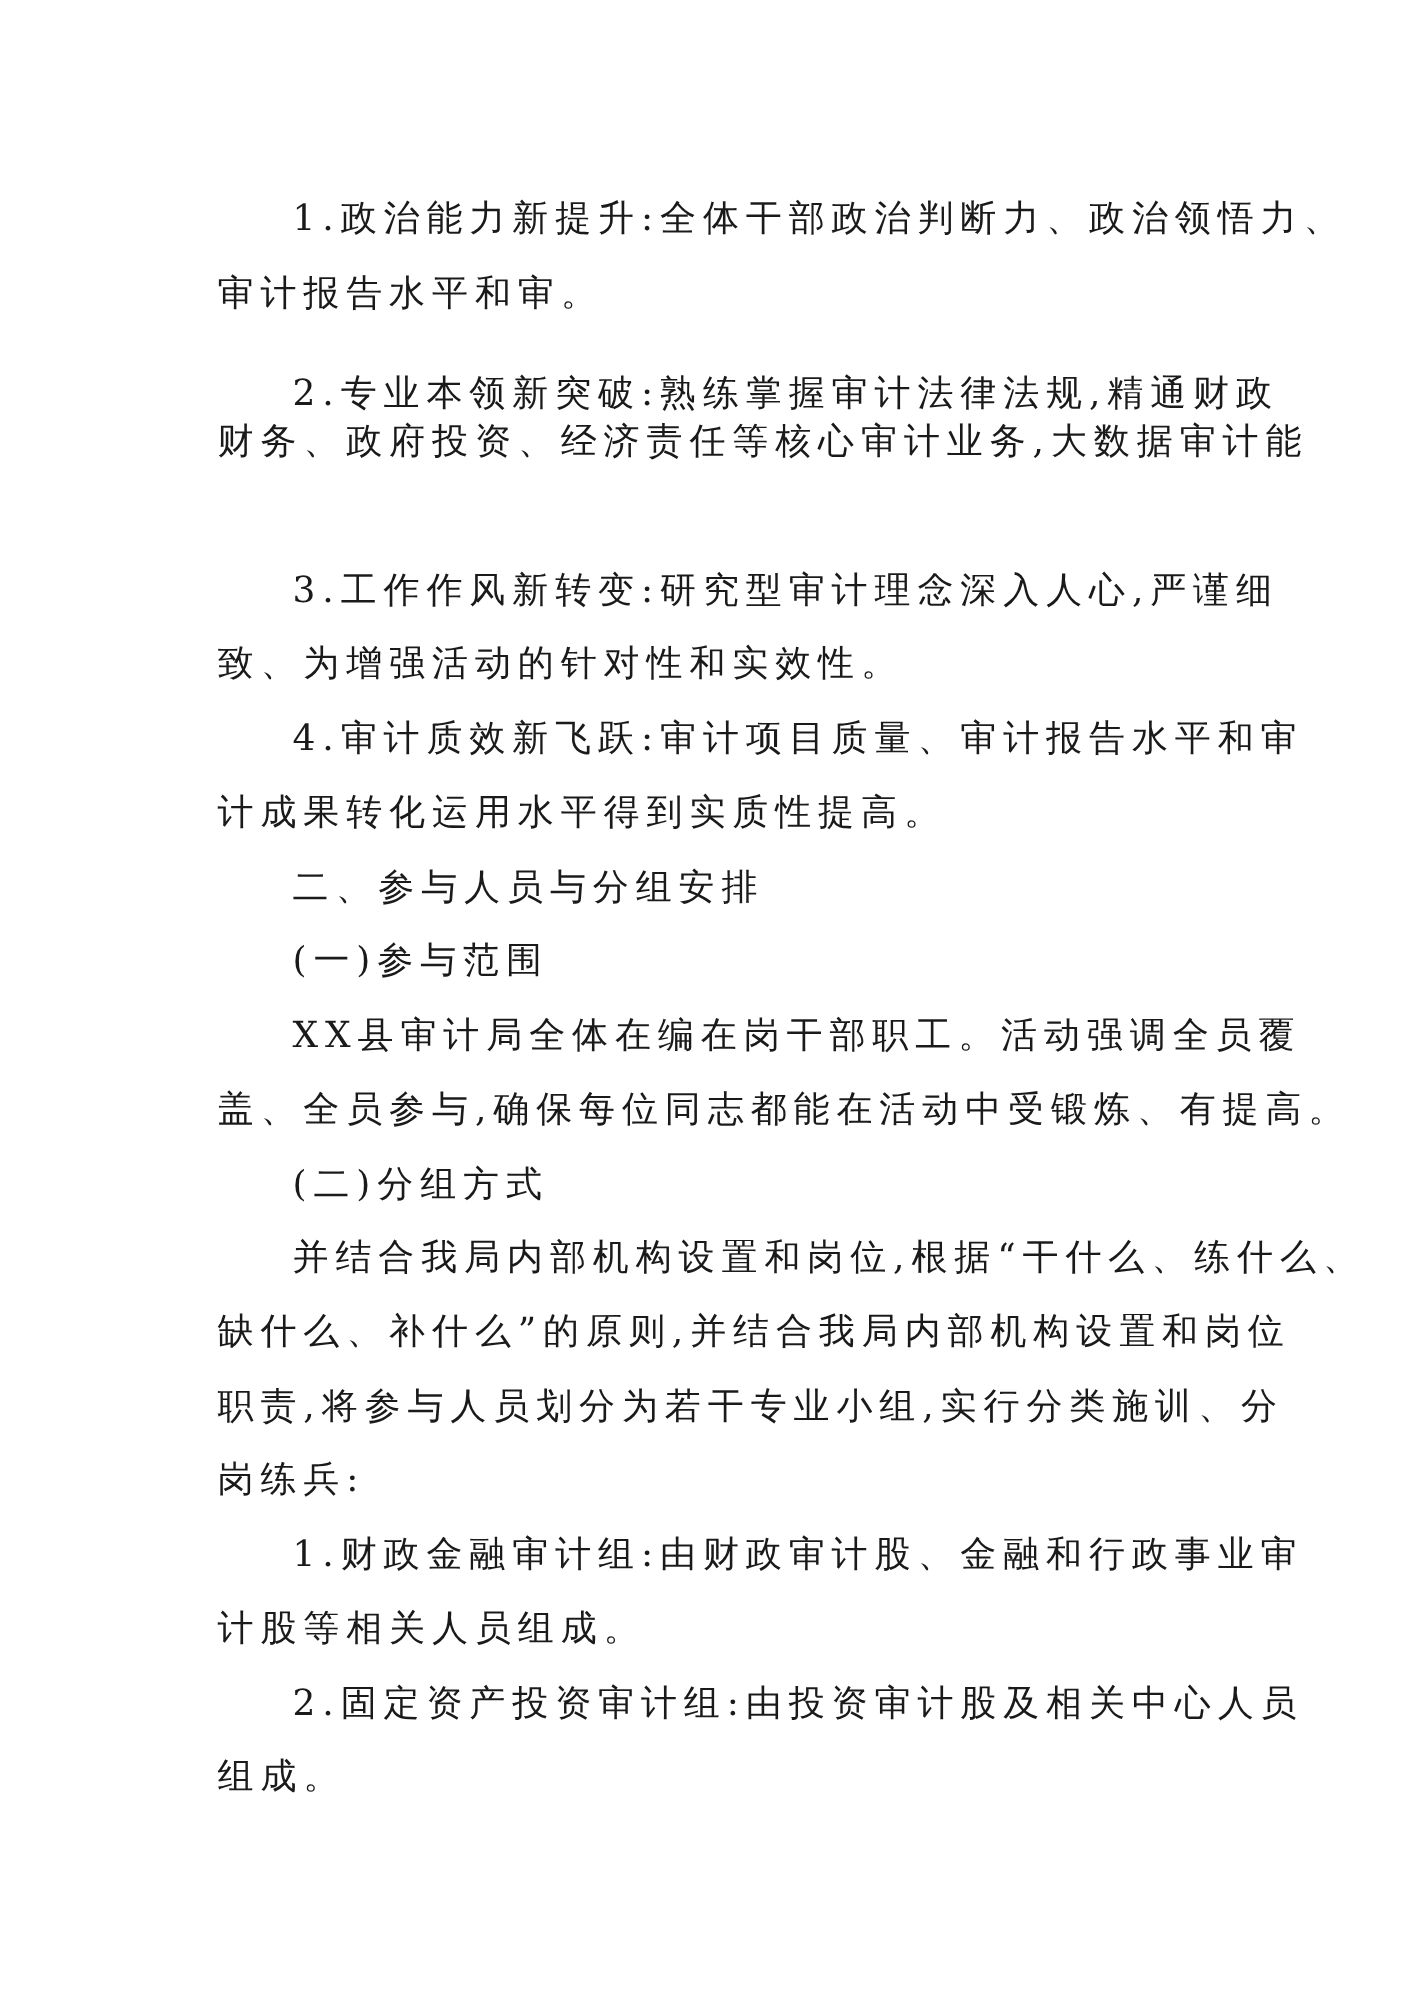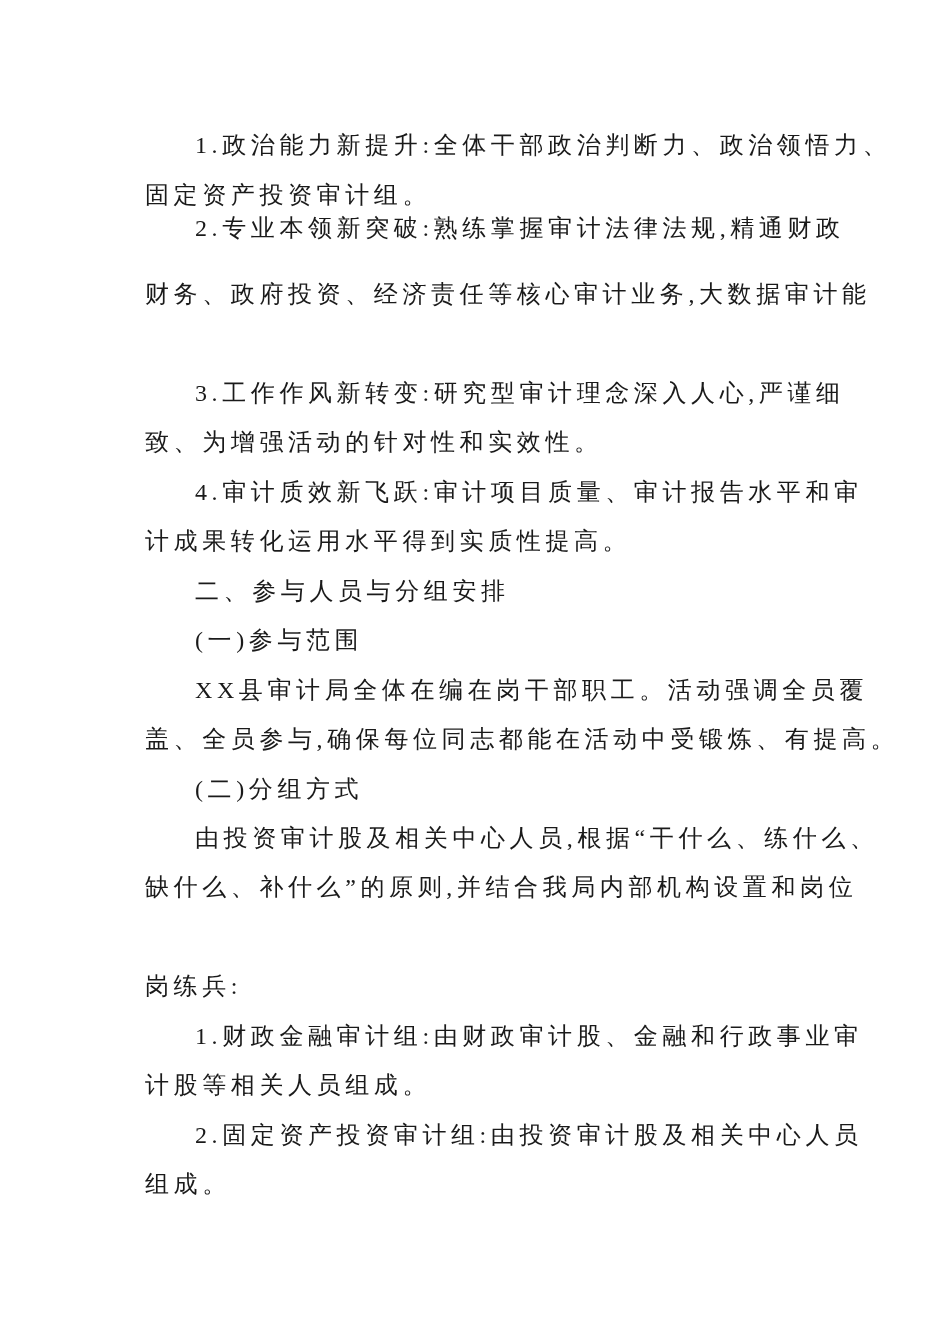--- a/index.html
+++ b/index.html
@@ -24,51 +24,51 @@
       background: #ffffff;
     }
     .line {
       position: absolute;
       left: 145px;
       height: 40px;
       line-height: 40px;
       font-size: 24px;
       letter-spacing: 4.6px;
       white-space: nowrap;
-      font-family: Liberation Serif, serif;
     }
     .line.indent { left: 195px; }
   </style>
 </head>
 <body>
 
 <div class="page">
   <div class="line indent" style="top:125px">1.政治能力新提升:全体干部政治判断力、政治领悟力、</div>
-  <div class="line" style="top:175px">固定资产投资审计组。</div>
+  <div class="line" style="top:175px">审计报告水平和审。</div>
 
-  <div class="line indent" style="top:208px">2.专业本领新突破:熟练掌握审计法律法规,精通财政</div>
+  <div class="line indent" style="top:242px">2.专业本领新突破:熟练掌握审计法律法规,精通财政</div>
   <div class="line" style="top:274px">财务、政府投资、经济责任等核心审计业务,大数据审计能</div>
 
   <div class="line indent" style="top:373px">3.工作作风新转变:研究型审计理念深入人心,严谨细</div>
   <div class="line" style="top:422px">致、为增强活动的针对性和实效性。</div>
 
   <div class="line indent" style="top:472px">4.审计质效新飞跃:审计项目质量、审计报告水平和审</div>
   <div class="line" style="top:521px">计成果转化运用水平得到实质性提高。</div>
 
   <div class="line indent" style="top:620px">(一)参与范围</div>
 
   <div class="line indent" style="top:571px">二、参与人员与分组安排</div>
 
   <div class="line indent" style="top:670px">XX县审计局全体在编在岗干部职工。活动强调全员覆</div>
   <div class="line" style="top:719px">盖、全员参与,确保每位同志都能在活动中受锻炼、有提高。</div>
 
   <div class="line indent" style="top:769px">(二)分组方式</div>
 
-  <div class="line indent" style="top:818px">由投资审计股及相关中心人员,根据“干什么、练什么、</div>
+  <div class="line indent" style="top:818px">并结合我局内部机构设置和岗位,根据“干什么、练什么、</div>
   <div class="line" style="top:867px">缺什么、补什么”的原则,并结合我局内部机构设置和岗位</div>
+  <div class="line" style="top:917px">职责,将参与人员划分为若干专业小组,实行分类施训、分</div>
   <div class="line" style="top:966px">岗练兵:</div>
 
   <div class="line indent" style="top:1016px">1.财政金融审计组:由财政审计股、金融和行政事业审</div>
   <div class="line" style="top:1065px">计股等相关人员组成。</div>
 
   <div class="line indent" style="top:1115px">2.固定资产投资审计组:由投资审计股及相关中心人员</div>
   <div class="line" style="top:1164px">组成。</div>
 </div>
 
 </body></html>

